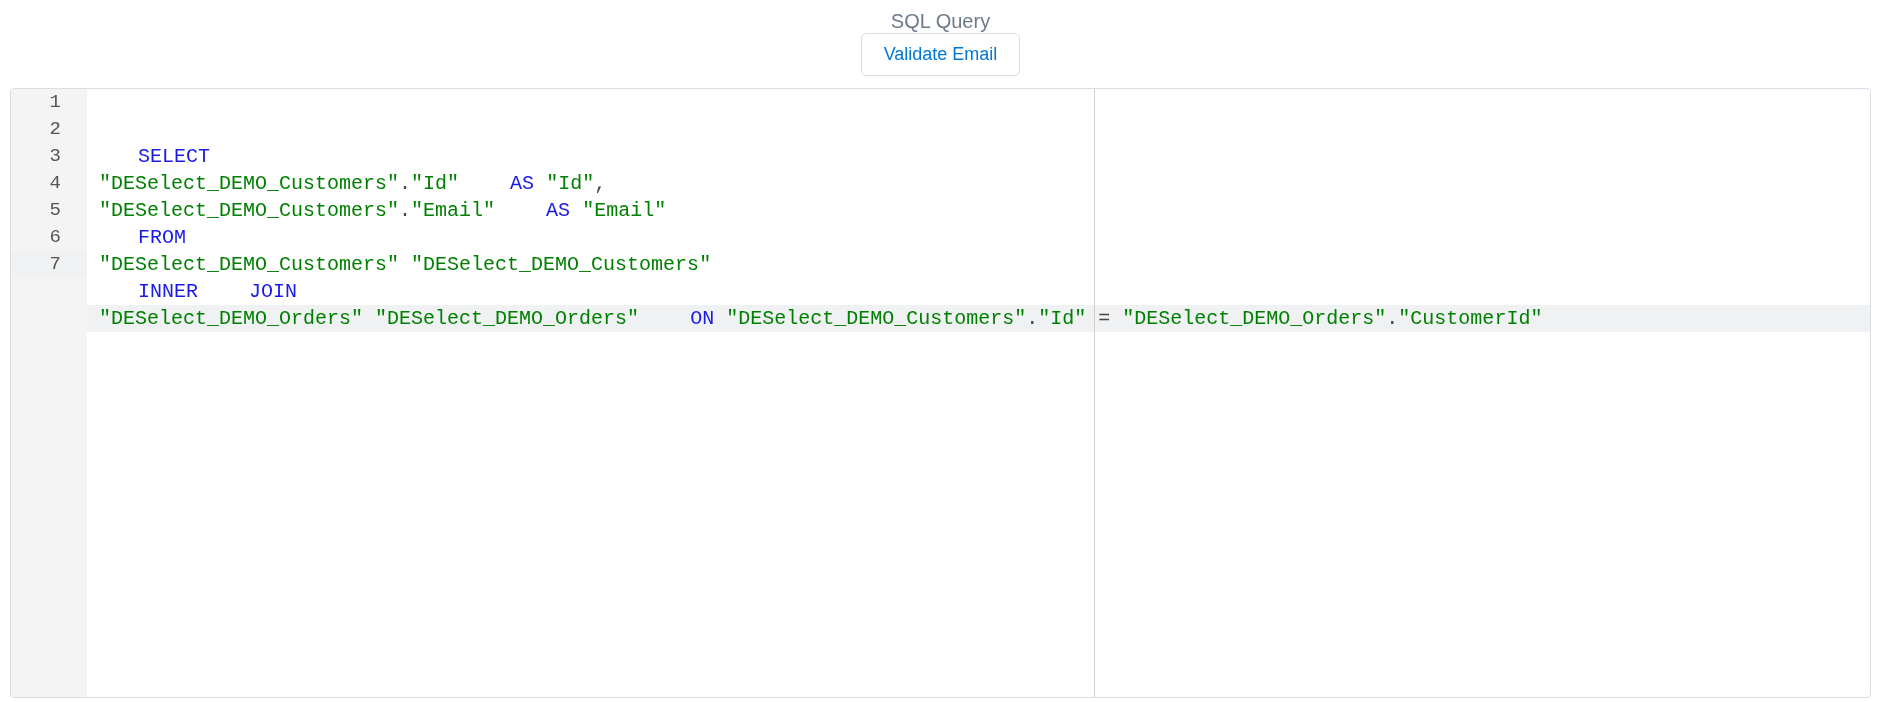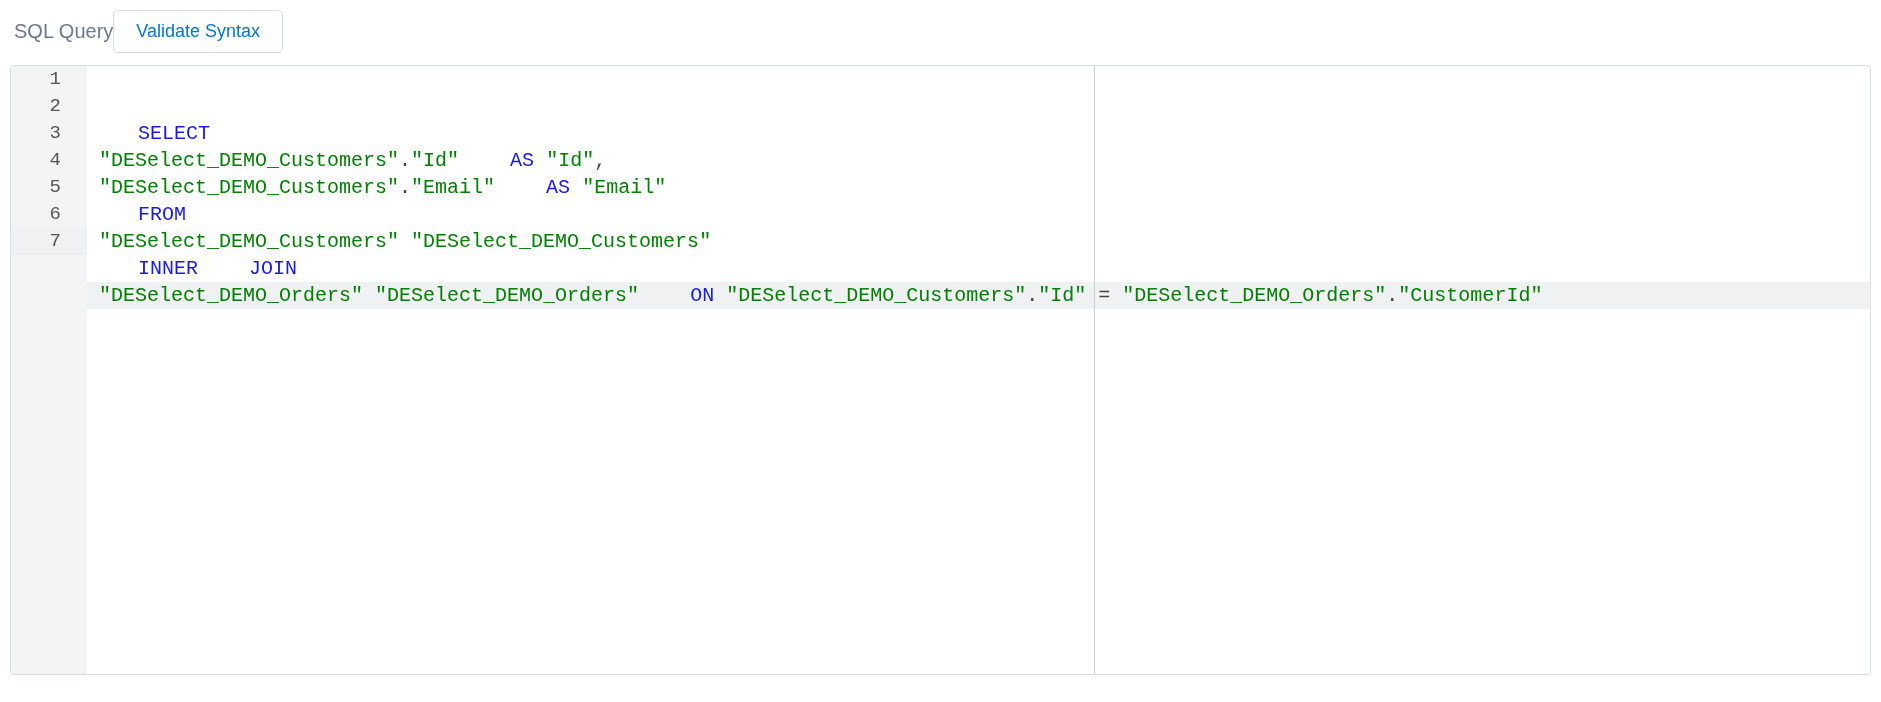--- a/index.html
+++ b/index.html
@@ -8,20 +8,21 @@
     padding: 10px;
     font-family: -apple-system, BlinkMacSystemFont, "Segoe UI", Arial, sans-serif;
     background: #fff;
     width: 1881px;
   }
   .header {
     display: flex;
     align-items: center;
     margin-bottom: 12px;
     padding: 0 4px;
+    flex-direction: column;
   }
   .title {
     color: #6c7a8e;
     font-size: 20px;
     font-weight: 400;
   }
   .validate-btn {
     border: 1px solid #d8dde6;
     background: #fff;
     color: #0176d3;
@@ -104,21 +105,21 @@
   .code-inner {
     position: relative;
     z-index: 1;
   }
 </style>
 </head>
 <body>
 
 <div class="header">
   <div class="title">SQL Query</div>
-  <button class="validate-btn">Validate Syntax</button>
+  <button class="validate-btn">Validate Email</button>
 </div>
 
 <div class="editor-container">
   <div class="gutter" id="gutter">
       <div class="line-row">
         <div class="line-number">1</div>
       </div>
       <div class="line-row">
         <div class="line-number">2</div>
       </div>

